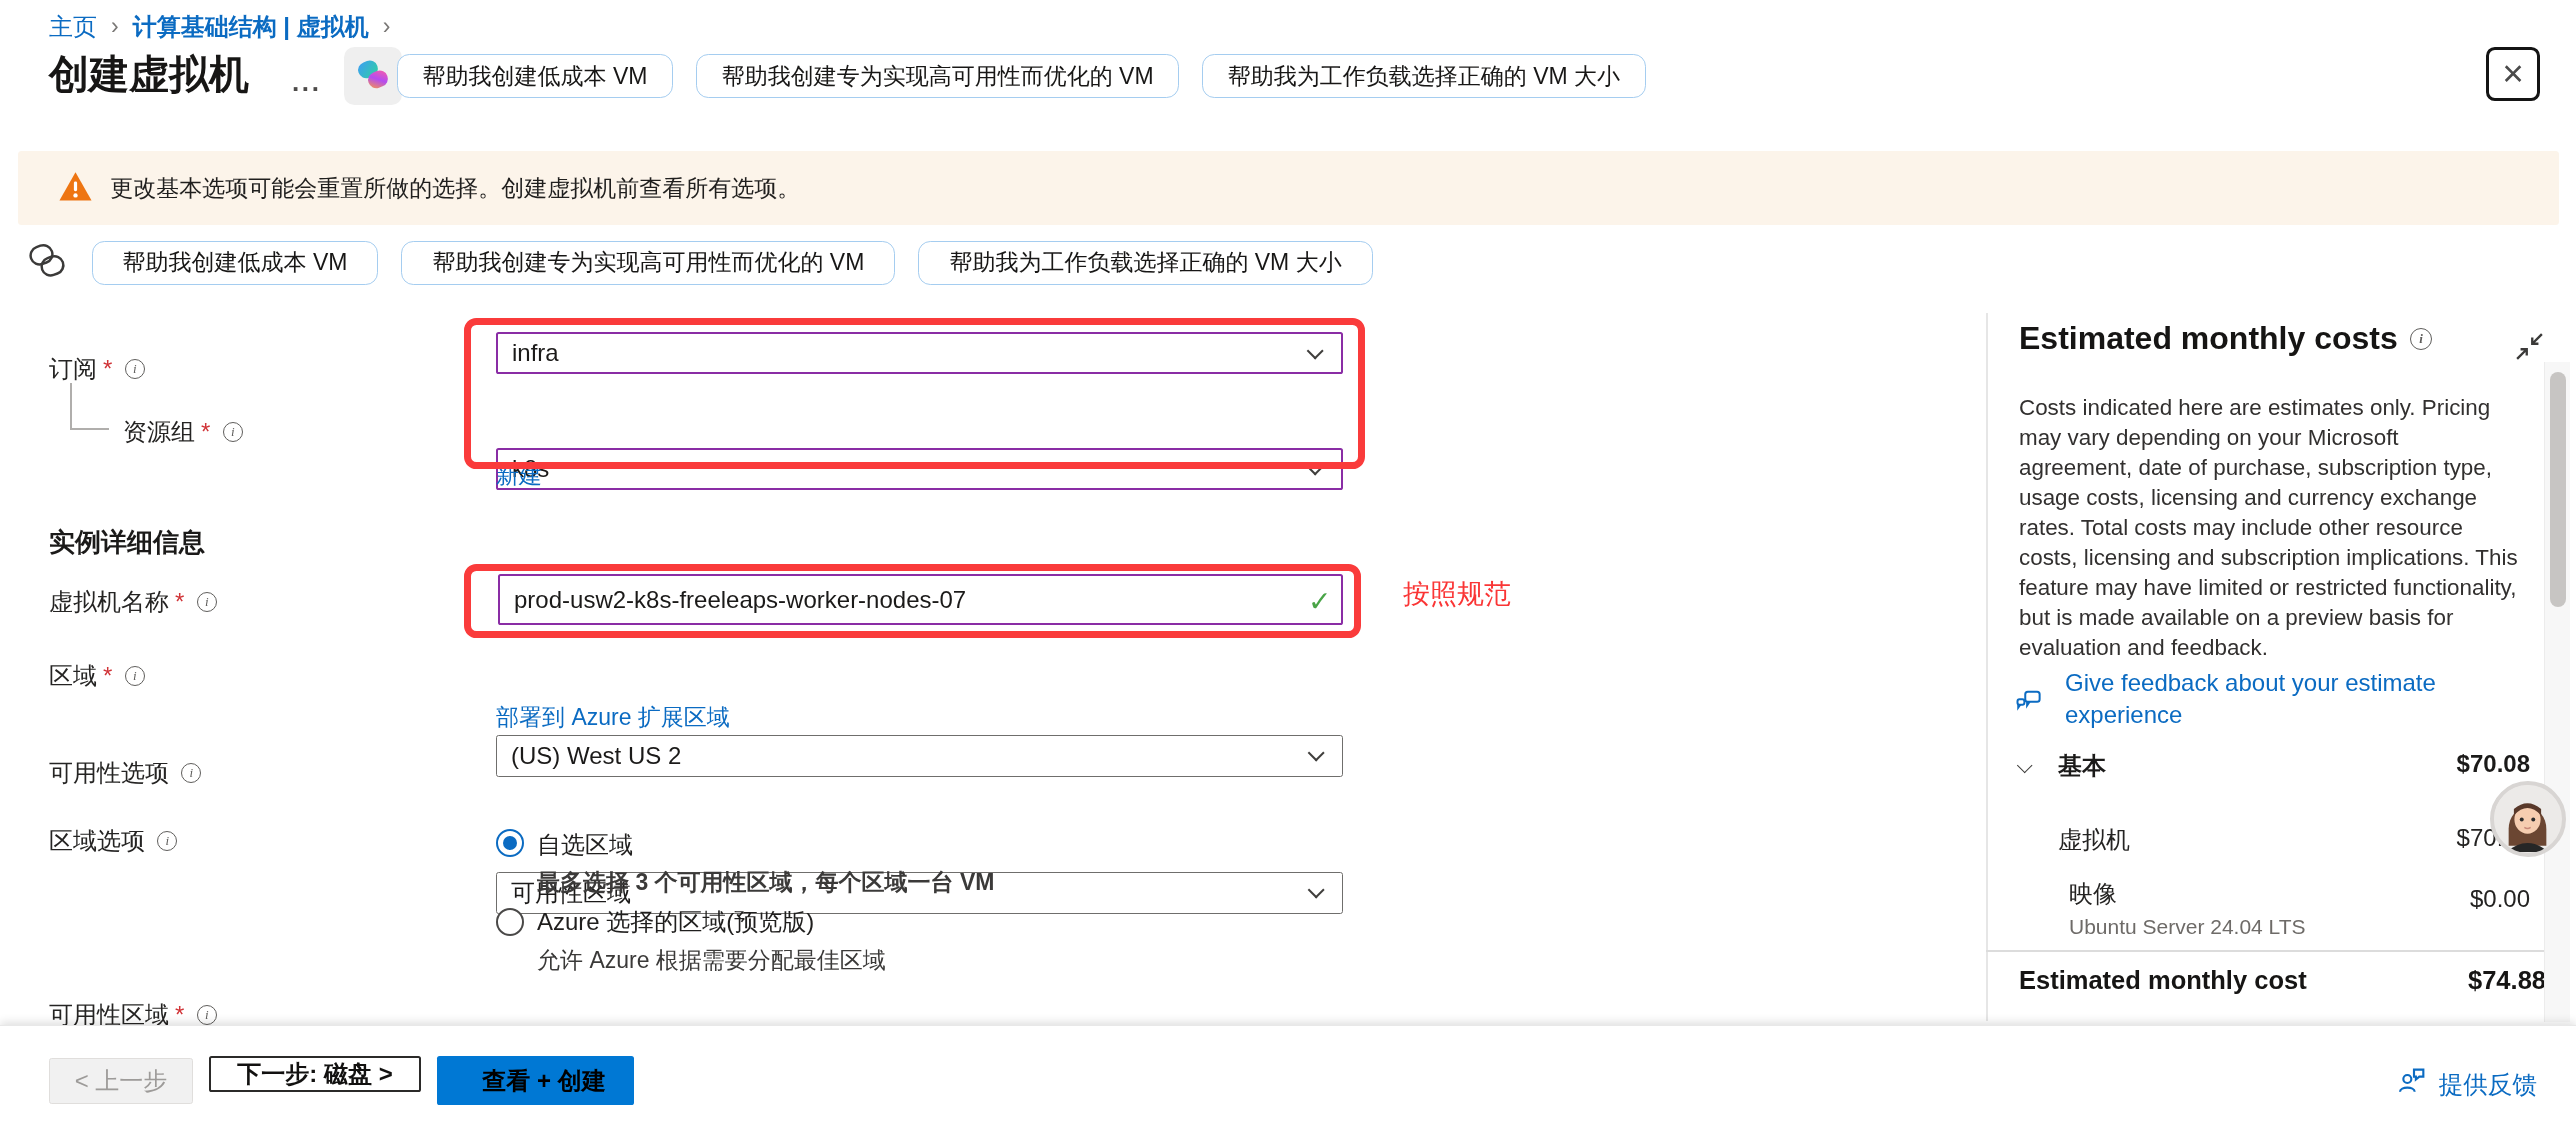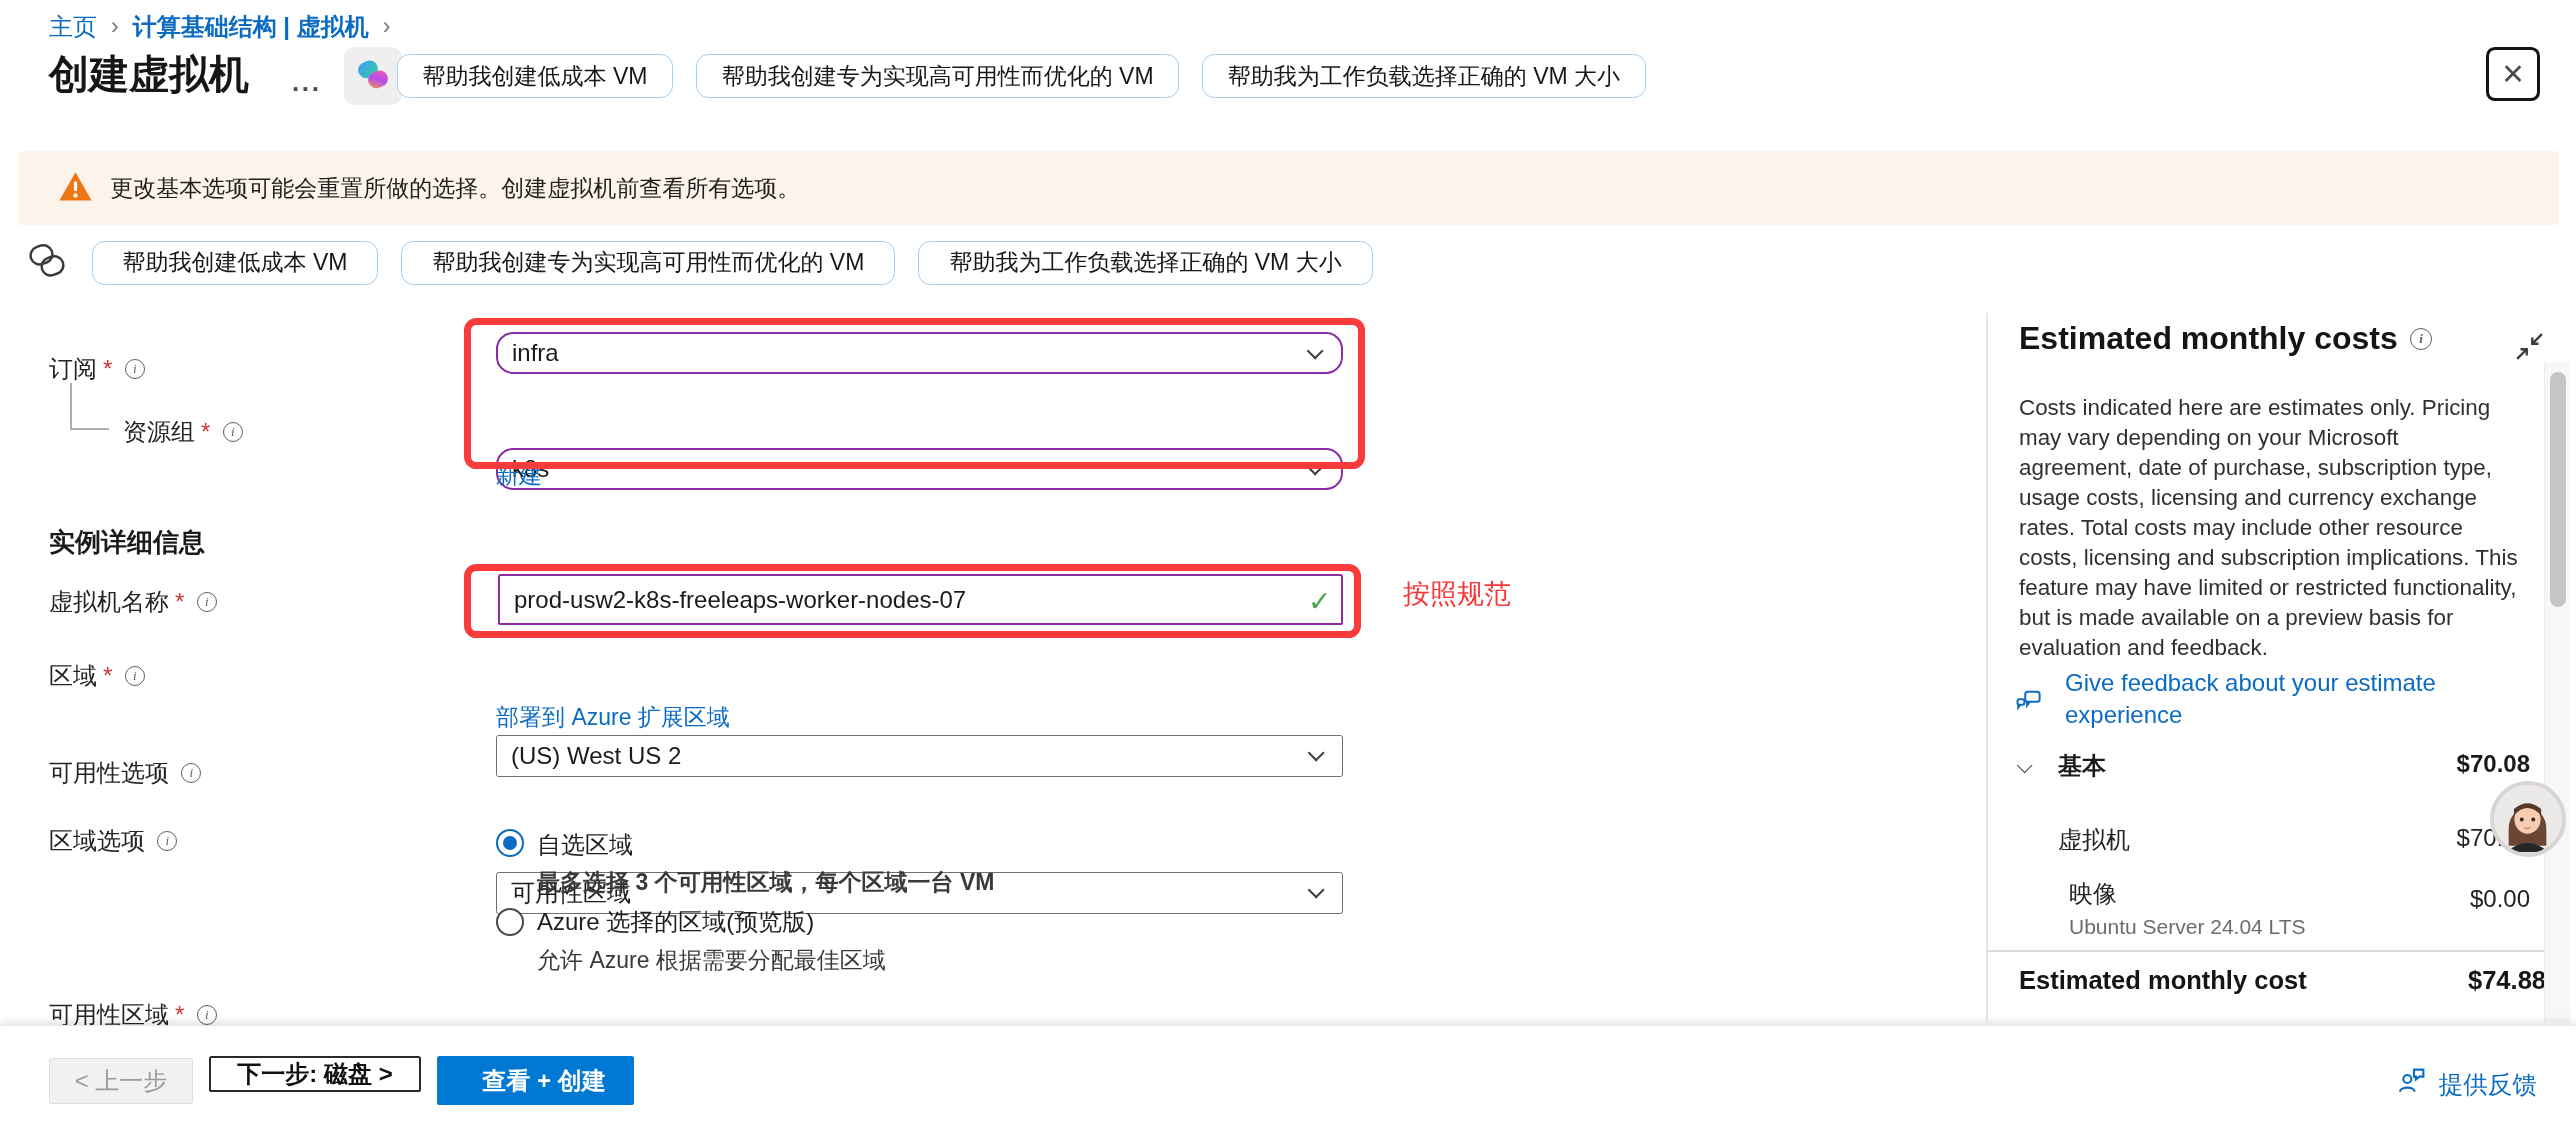--- a/index.html
+++ b/index.html
@@ -27,42 +27,42 @@
 
   
   .pillrow2 { left:24.6px; top:239px; display:flex; align-items:center; gap:23px; }
   .pill.wide { padding:0 30px; }
 
   
   .flabel { display:flex; align-items:center; font-size:24px; color:#252423; }
   .req { color:#d13438; margin-left:6.1px; font-size:24px; }
   .info { display:inline-block; width:20px; height:20px; border:1.5px solid #5f5e5c; border-radius:50%; font-size:13px; line-height:17.6px; text-align:center; color:#5f5e5c; margin-left:12.3px; font-style:italic; font-family:"Liberation Serif",serif; cursor:pointer; }
   .dd { background:#fff; border:1.8px solid #6f6e6c; border-radius:2.6px; height:42px; display:flex; align-items:center; padding:0 53px 0 14px; font-size:24px; color:#1b1a19; width:847px; position:relative; cursor:pointer; }
-  .dd.purple { border-color:#8a2da5; border-width:2.2px;border-radius:17px; }
+  .dd.purple { border-color:#8a2da5; border-width:2.2px; }
   .chev { width:12.3px; height:12.3px; border-right:2px solid #3f3e3c; border-bottom:2px solid #3f3e3c; transform:rotate(45deg); position:absolute; right:19.3px; top:11.4px; }
   .tree-v { left:70px; top:383px; width:1.8px; height:46px; background:#b0aeac; }
   .tree-h { left:70px; top:428px; width:39px; height:1.8px; background:#b0aeac; }
   .link { color:#0b6bc2; font-size:23px; cursor:pointer; }
   .section-title { font-size:26px; font-weight:bold; color:#1b1a19; }
   .vm-input { width:845px; height:51px; border:2.2px solid #8a2da5; border-radius:2.6px; font-size:24px; color:#1b1a19; padding:0 53px 0 14px; font-family:"Liberation Sans","DejaVu Sans",sans-serif; }
   .check { position:absolute; left:1308px; top:585px; color:#49a447; font-size:28px; font-weight:bold; z-index:7; }
   .redbox { border:7px solid #fa3b3b; border-radius:12.3px; position:absolute; z-index:6; pointer-events:none; }
   .annotation { font-size:27px; color:#fa3535; z-index:6; }
   .radio-outer { width:28px; height:28px; border-radius:50%; border:2.2px solid #4a4948; background:#fff; display:flex; align-items:center; justify-content:center; cursor:pointer; }
   .radio-outer.sel { border-color:#0b6bc2; }
   .radio-dot { width:14px; height:14px; border-radius:50%; background:#0b6bc2; }
   .radio-label { font-size:24px; color:#201f1e; }
   .radio-desc { font-size:23px; color:#3b3a39; }
 
   
   .footer { position:absolute; left:0; top:1025px; width:2576px; height:118px; background:#fff; box-shadow:0 -3.5px 8.8px rgba(0,0,0,0.13); border-top:0.9px solid #e8e8e8; z-index:10; }
   .btn { position:absolute; display:flex; align-items:center; justify-content:center; font-size:24px; border-radius:2.6px; cursor:pointer; }
   .btn-prev { left:49px; top:32px; width:144px; height:46px; background:#f1f1f1; color:#9d9b99; border:1.8px solid #e0dedc; }
   .btn-next { left:209px; top:30px; width:212px; height:36px; background:#fff; color:#121110; border:2.2px solid #2b2a29; font-weight:bold; }
-  .btn-review { left:437px; top:30px; width:197px; height:49px; background:#0078d4; color:#ffffff; border:none; font-weight:bold;padding-left:17px; }
+  .btn-review { left:437px; top:30px; width:197px; height:49px; background:#0078d4; color:#000000; border:none; font-weight:bold;padding-left:17px; }
   .footer-feedback { position:absolute; right:39px; top:39px; display:flex; align-items:center; gap:10.5px; color:#0b6bc2; font-size:24.6px; cursor:pointer; }
 
   
   .panel-divider { left:1986px; top:313px; width:1.8px; height:708px; background:#e6e6e6; }
   .panel-title { left:2019px; top:320px; font-size:32px; font-weight:bold; color:#161514; display:flex; align-items:center; }
   .panel-title .info { width:22px; height:22px; line-height:19.3px; margin-left:12.3px; }
   .collapse-btn { left:2513px; top:330px; width:33px; height:33px; cursor:pointer; }
   .panel-body { left:2019px; top:393px; width:499px; font-size:22.4px; line-height:30px; color:#32302f; }
   .panel-feedback { left:2014px; top:667px; display:flex; gap:21px; cursor:pointer; }
   .panel-feedback-text { width:457px; font-size:24px; line-height:32px; color:#0b6bc2; }

